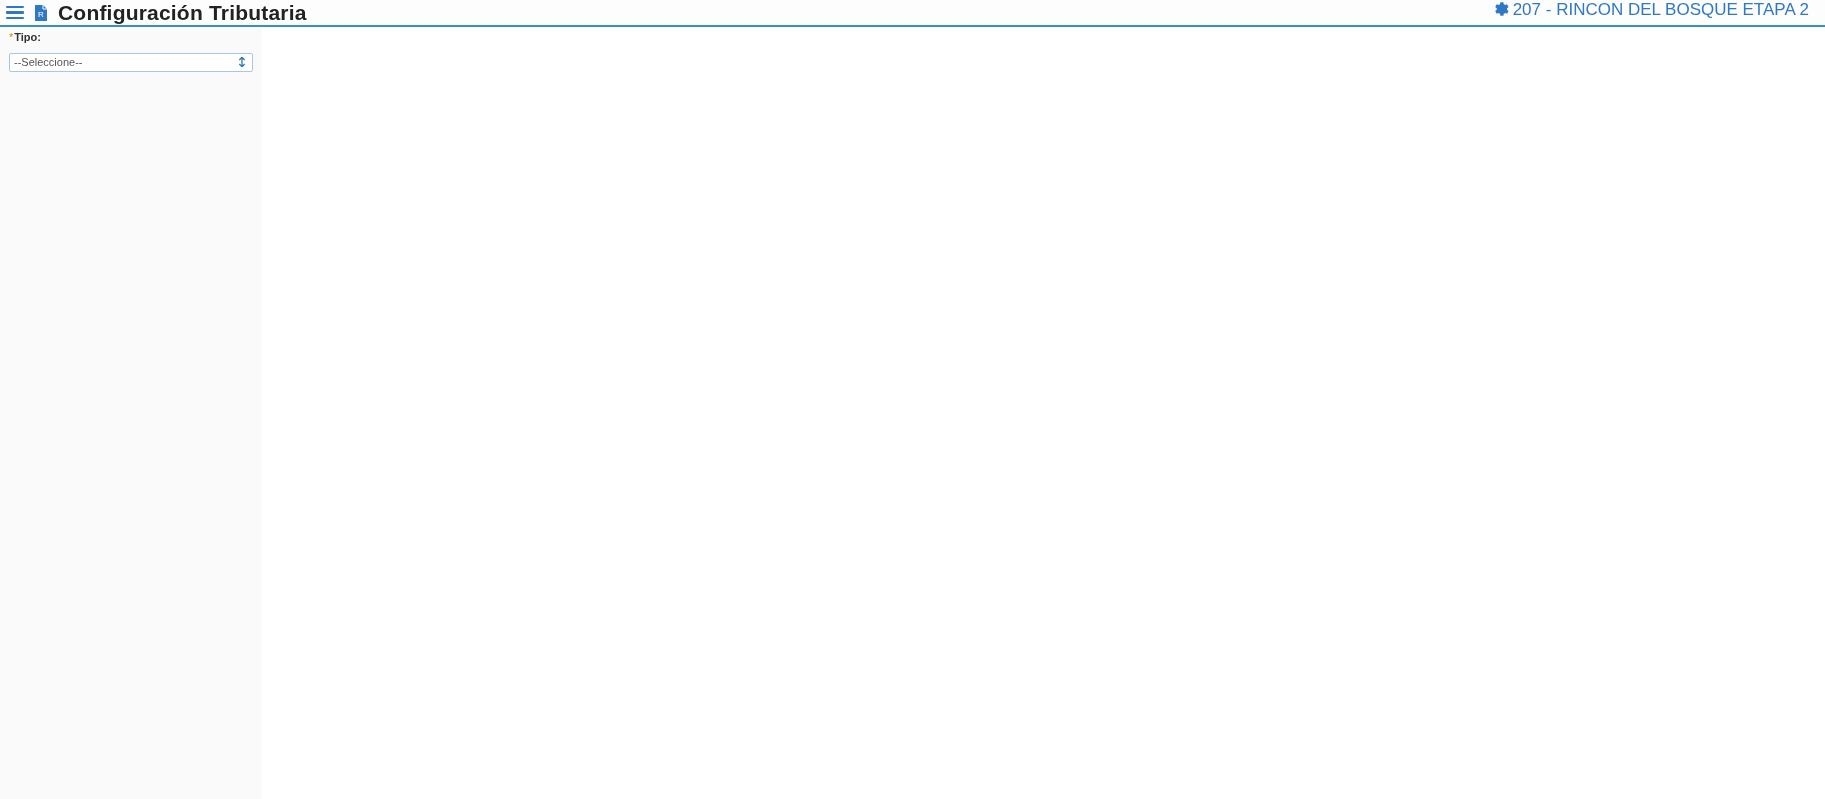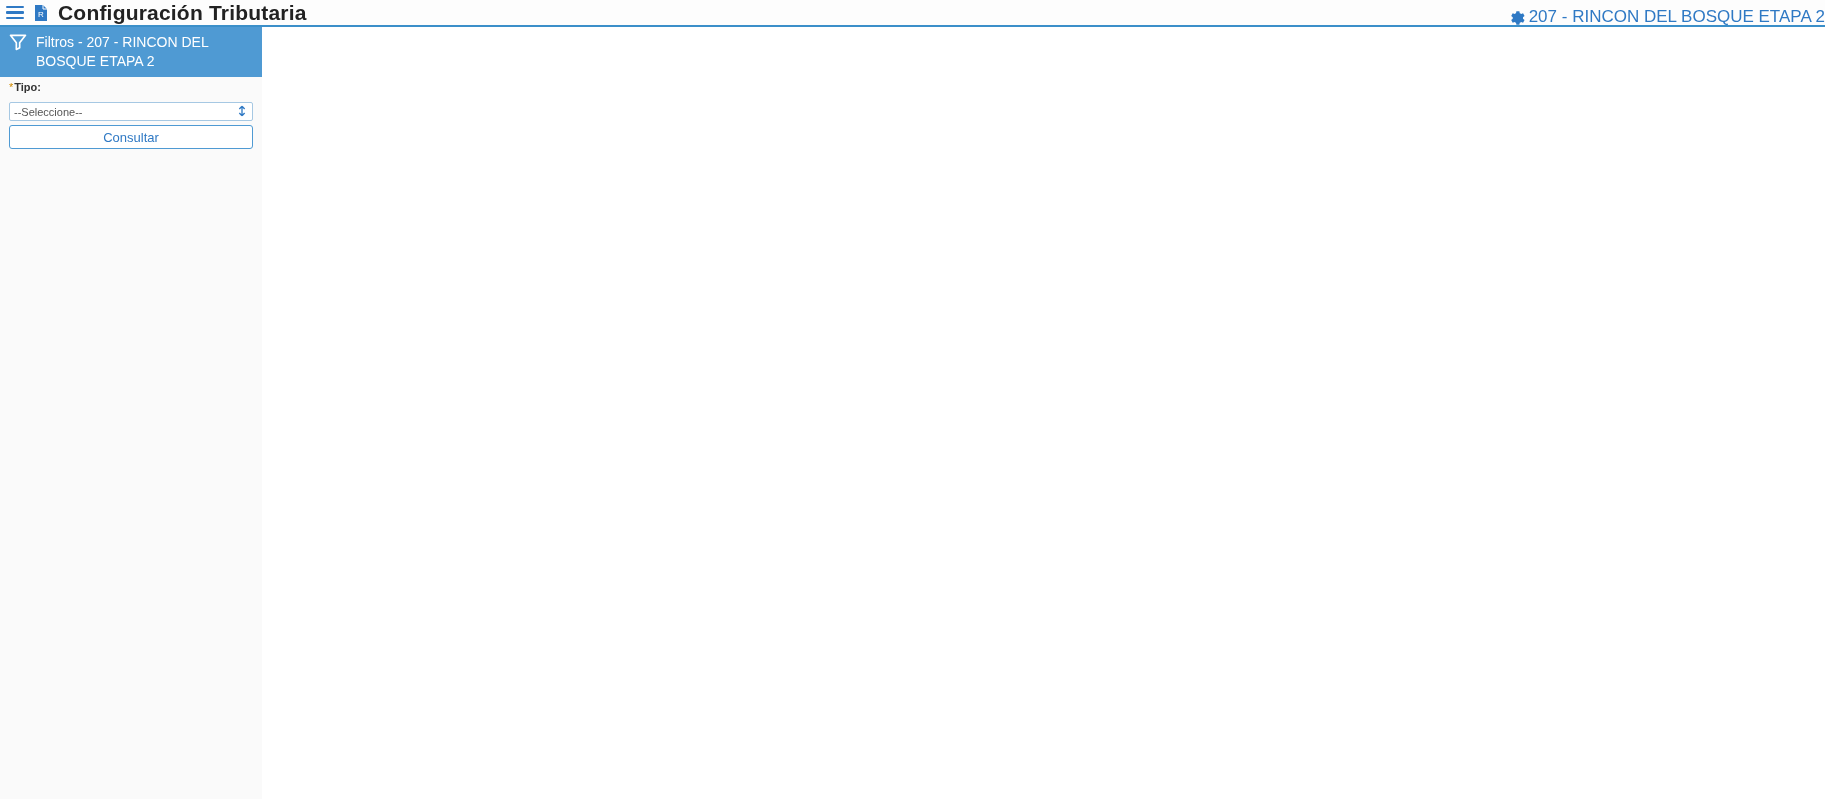--- a/index.html
+++ b/index.html
@@ -50,25 +50,25 @@
   .doc-icon svg { display:block; }
   .page-title {
     font-size: 21px;
     color: #222;
     font-weight: 700;
     letter-spacing: 0.2px;
     white-space: nowrap;
   }
   .topbar-right {
     position: absolute;
-    right: 0;
+    right: 16px;
     top: 0;
     height: 27px;
     display: flex;
-    align-items: flex-end;
+    align-items: flex-start;
     gap: 4px;
     padding-right: 0;
     color: #2f79c4;
   }
   .gear-icon {
     width: 18px;
     height: 18px;
     display: inline-flex;
     align-items: center;
     justify-content: center;
@@ -122,21 +122,21 @@
     font-size: 11px;
     color: #333;
     margin-bottom: 9px;
   }
   .req-star { color: #d08a00; margin-right:1px; }
   .field-label { font-weight: 700; }
 
   .select-wrap {
     position: relative;
     width: 100%;
-    margin-bottom: 4px;
+    margin-bottom: 18px;
     border-radius: 6px;
   }
   .select-input {
     width: 100%;
     height: 19px;
     border: 1px solid #a6c8e3;
     background: #ffffff;
     font-size: 11px;
     color: #555;
     padding: 0 22px 0 4px;
@@ -201,42 +201,31 @@
       <svg viewBox="0 0 24 24" width="18" height="18">
         <path fill="#2f79c4" d="M12 8a4 4 0 1 0 0 8 4 4 0 0 0 0-8zm9.4 4a7.6 7.6 0 0 0-.1-1.1l2.1-1.6-2-3.5-2.5 1a7.7 7.7 0 0 0-1.9-1.1L16.5 3h-4l-.5 2.7a7.7 7.7 0 0 0-1.9 1.1l-2.5-1-2 3.5 2.1 1.6a7.6 7.6 0 0 0 0 2.2l-2.1 1.6 2 3.5 2.5-1a7.7 7.7 0 0 0 1.9 1.1L12.5 21h4l.5-2.7a7.7 7.7 0 0 0 1.9-1.1l2.5 1 2-3.5-2.1-1.6c.1-.4.1-.7.1-1.1z"></path>
       </svg>
     </span>
     <span class="context-label">207 - RINCON DEL BOSQUE ETAPA 2</span>
   </div>
 </div>
 
 <div class="body-area">
   <aside class="sidebar">
-    <div class="filter-header">
-      <span class="funnel-icon">
-        <svg viewBox="0 0 24 24" width="20" height="20">
-          <path fill="none" stroke="#ffffff" stroke-width="2" stroke-linejoin="round" d="M3 4h18l-7 9v6l-4 2v-8L3 4z"></path>
-        </svg>
-      </span>
-      <span class="filter-header-text">Filtros - 207 - RINCON DEL BOSQUE ETAPA 2</span>
-    </div>
 
     <div class="filter-body">
       <div class="field-label-row">
         <span class="req-star">*</span><span class="field-label">Tipo:</span>
       </div>
       <div class="select-wrap">
         <input type="text" readonly="" class="select-input" value="--Seleccione--" style="">
         <span class="select-caret">
           <svg viewBox="0 0 24 24" width="16" height="16">
             <path fill="none" stroke="#2f79c4" stroke-width="2" d="M12 5v14M12 5l-4 4M12 5l4 4M12 19l-4-4M12 19l4-4"></path>
           </svg>
         </span>
       </div>
 
-      <button class="consult-button">
-        <span>Consultar</span>
-      </button>
     </div>
   </aside>
 
   <main class="main-content"></main>
 </div>
 
 </body></html>

